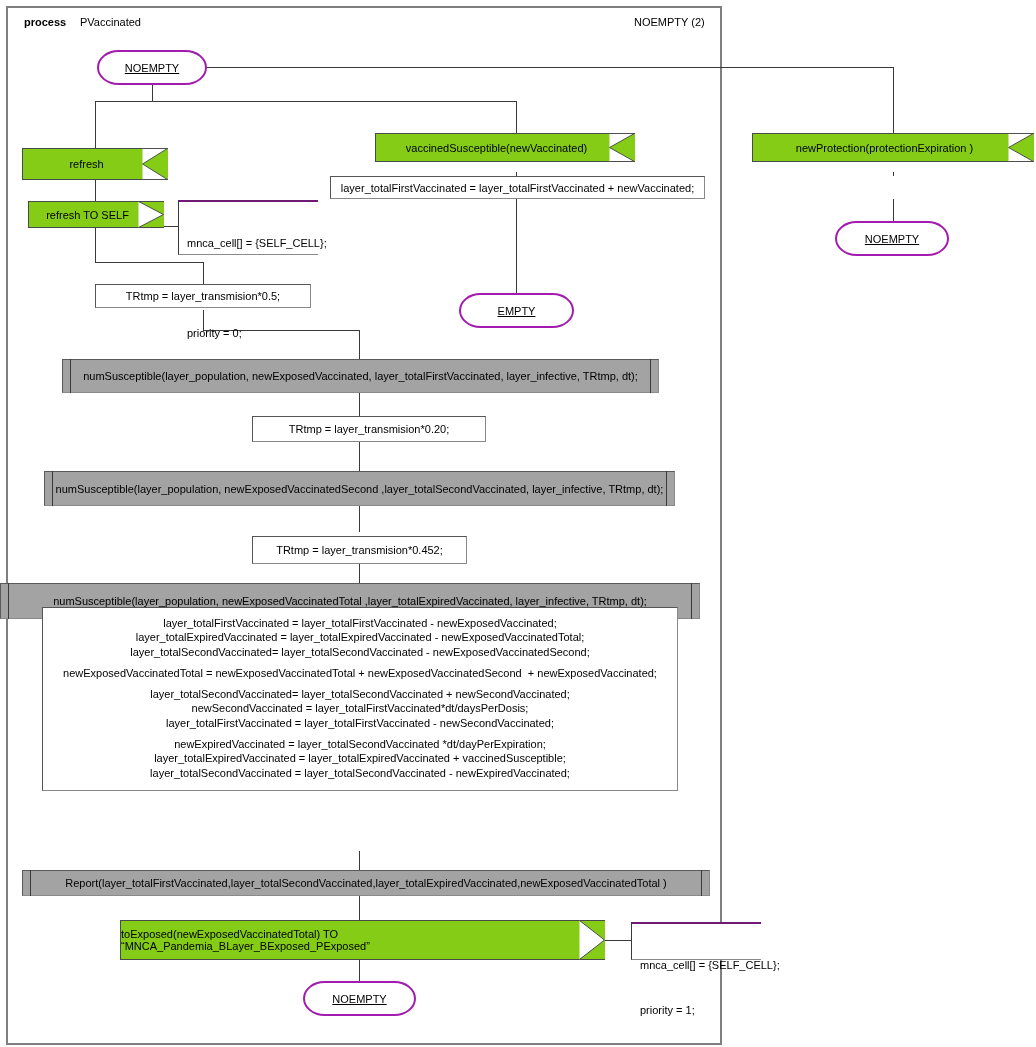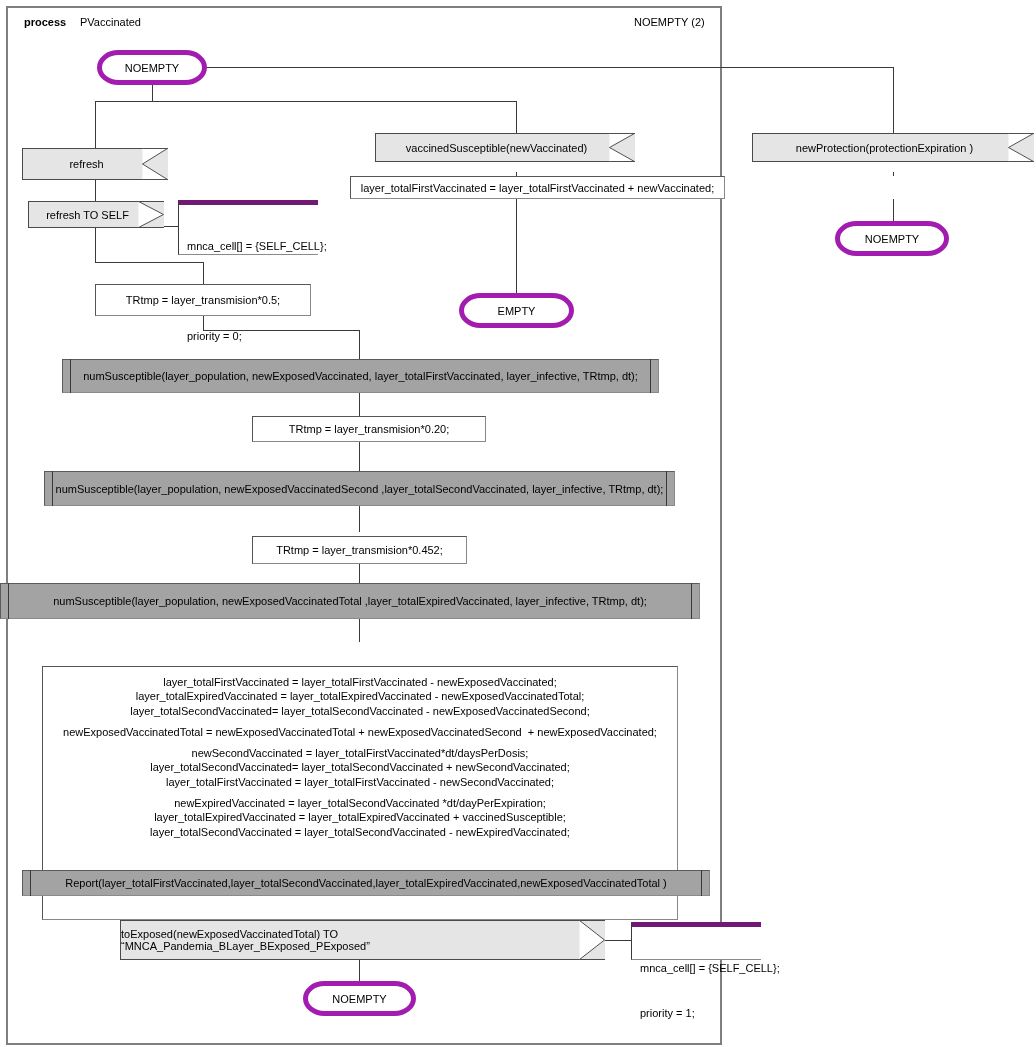--- a/index.html
+++ b/index.html
@@ -50,28 +50,29 @@
   }
 
   
   .line-h { position: absolute; height: 0; border-top: 1px solid #3a3a3a; }
   .line-v { position: absolute; width: 0; border-left: 1px solid #3a3a3a; }
 
   
   .state {
     position: absolute;
     box-sizing: border-box;
-    border: 5px solid #a21caf;
+    border: 2px solid #a21caf;
     border-radius: 22px / 18px;
     background: #ffffff;
     display: flex;
     align-items: center;
     justify-content: center;
     font-size: 11px;
     color: #000;
+    text-decoration: underline;
   }
 
   
   .task {
     position: absolute;
     box-sizing: border-box;
     border: 1px solid #555;
     border-right-color: #888;
     border-bottom-color: #888;
     background: #ffffff;
@@ -114,21 +115,21 @@
     display: flex; align-items: center; justify-content: center;
     font-size: 11px;
     white-space: nowrap;
     overflow: visible;
   }
 
   
   .sig {
     position: absolute;
     box-sizing: border-box;
-    background: #e5e5e5;
+    background: #84cc16;
     border: 1px solid #4a4a4a;
     border-right: none;
     display: flex;
     align-items: center;
     justify-content: center;
     font-size: 11px;
     padding-right: 18px;
   }
   .sig .chev {
     position: absolute;
@@ -148,21 +149,21 @@
     border: 1px solid #5a5a5a;
     border-left: 1px solid #3a3a3a;
     border-right: none;
     font-size: 11px;
     padding: 4px 8px 4px 8px;
     line-height: 15px;
     white-space: pre;
   }
   .cmt.openleft {
     border-left: 1px solid #3a3a3a;
-    border-top: 5px solid #701a75;
+    border-top: 2px solid #701a75;
     border-bottom: 1px solid #8a8a8a;
     border-right: none;
   }
   .cmt .ln { display: block; }
 
   
   .cmt-tail { position: absolute; }
 </style>
 </head>
 <body>
@@ -239,34 +240,34 @@
       </svg>
     </span>
   </div>
 
   <div class="cmt openleft" style="left:178px; top:200px; width:140px; height:55px;">
     <span class="ln">mnca_cell[] = {SELF_CELL};</span>
     <span class="ln">delay = dt;</span>
     <span class="ln">priority = 0;</span>
   </div>
 
-  <div class="task" style="left:95px; top:284px; width:216px; height:32px;">
+  <div class="task" style="left:95px; top:284px; width:216px; height:24px;">
     <span>TRtmp  = layer_transmision*0.5;</span>
   </div>
 
   <div class="sig" style="left:375px; top:133px; width:260px; height:29px;">
     <span>vaccinedSusceptible(newVaccinated)</span>
     <span class="chev">
       <svg viewBox="0 0 26 31" preserveAspectRatio="none">
         <polyline points="0.5,0.5 25.5,0.5 0.5,15.5 25.5,30.5 0.5,30.5" fill="#ffffff" stroke="#4a4a4a" stroke-width="1"></polyline>
       </svg>
     </span>
   </div>
 
-  <div class="task" style="left:350px; top:176px; width:375px; height:23px;">
+  <div class="task" style="left:330px; top:176px; width:375px; height:23px;">
     <span>layer_totalFirstVaccinated = layer_totalFirstVaccinated + newVaccinated;</span>
   </div>
 
   <div class="state" style="left:459px; top:293px; width:115px; height:35px;">
     <span>EMPTY</span>
   </div>
 
   <div class="sig" style="left:752px; top:133px; width:282px; height:29px;">
     <span>newProtection(protectionExpiration )</span>
     <span class="chev">
@@ -294,29 +295,29 @@
   </div>
 
   <div class="task" style="left:252px; top:536px; width:215px; height:28px;">
     <span>TRtmp = layer_transmision*0.452;</span>
   </div>
 
   <div class="proc" style="left:0; top:583px; width:700px; height:36px;">
     <span class="txt">numSusceptible(layer_population, newExposedVaccinatedTotal ,layer_totalExpiredVaccinated, layer_infective, TRtmp, dt);</span>
   </div>
 
-  <div class="task multiline" style="left:42px; top:666px; width:636px; height:254px;">
+  <div class="task multiline" style="left:42px; top:607px; width:636px; height:184px;">
     <span class="ln">layer_totalFirstVaccinated = layer_totalFirstVaccinated - newExposedVaccinated;</span>
     <span class="ln">layer_totalExpiredVaccinated = layer_totalExpiredVaccinated - newExposedVaccinatedTotal;</span>
     <span class="ln">layer_totalSecondVaccinated= layer_totalSecondVaccinated - newExposedVaccinatedSecond;</span>
     <span class="sp"></span>
     <span class="ln">newExposedVaccinatedTotal = newExposedVaccinatedTotal + newExposedVaccinatedSecond  + newExposedVaccinated;</span>
     <span class="sp"></span>
+    <span class="ln">layer_totalSecondVaccinated= layer_totalSecondVaccinated + newSecondVaccinated;</span>
     <span class="ln">newSecondVaccinated = layer_totalFirstVaccinated*dt/daysPerDosis;</span>
-    <span class="ln">layer_totalSecondVaccinated= layer_totalSecondVaccinated + newSecondVaccinated;</span>
     <span class="ln">layer_totalFirstVaccinated = layer_totalFirstVaccinated - newSecondVaccinated;</span>
     <span class="sp"></span>
     <span class="ln">newExpiredVaccinated = layer_totalSecondVaccinated *dt/dayPerExpiration;</span>
     <span class="ln">layer_totalExpiredVaccinated = layer_totalExpiredVaccinated + vaccinedSusceptible;</span>
     <span class="ln">layer_totalSecondVaccinated = layer_totalSecondVaccinated - newExpiredVaccinated;</span>
   </div>
 
   <div class="proc" style="left:22px; top:870px; width:688px; height:26px;">
     <span class="txt">Report(layer_totalFirstVaccinated,layer_totalSecondVaccinated,layer_totalExpiredVaccinated,newExposedVaccinatedTotal )</span>
   </div>

